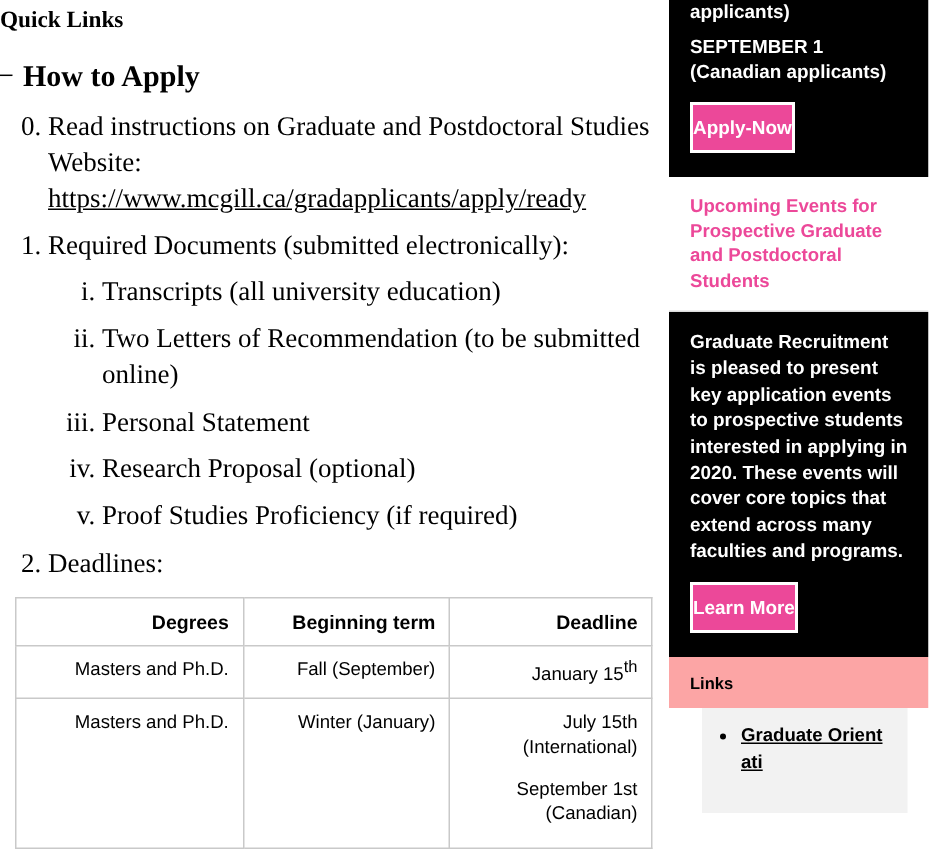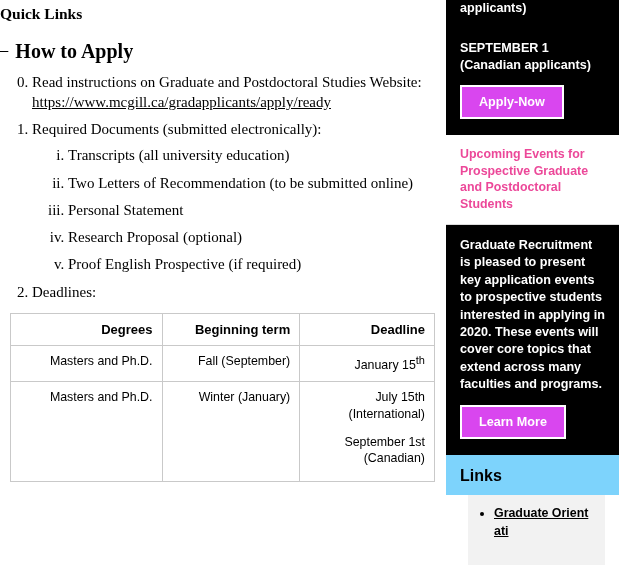--- a/index.html
+++ b/index.html
@@ -50,21 +50,21 @@
   .howto-title {
     font-size: 20px;
     font-weight: bold;
     line-height: 1.1;
   }
 
   ol.outer {
     list-style-type: decimal;
     margin: 10px 0 0 0;
     padding-left: 32px;
-    font-size: 15px;
+    font-size: 18px;
   }
   ol.outer > li { margin-bottom: 7px; line-height: 1.35; }
   a.link {
     color: #000;
     word-break: break-all;
   }
   ol.roman {
     list-style-type: lower-roman;
     margin: 6px 0 0 0;
     padding-left: 36px;
@@ -110,28 +110,28 @@
     color: #ffffff;
     padding: 0 14px 16px 14px;
   }
   .side-black .dl-line {
     font-size: 12.6px;
     font-weight: bold;
     line-height: 1.3;
   }
   .side-black .dl-top {
     padding-top: 0;
-    margin-bottom: 24px;
+    margin-bottom: 7px;
   }
   .btn-outline {
     display: inline-block;
     margin-top: 12px;
-    padding: 8px 17px;
+    padding: 8px 0;
     border: 2px solid #ffffff;
-    background: #d946ef;
+    background: #ec4899;
     color: #ffffff;
     font-size: 12.6px;
     font-weight: bold;
     cursor: pointer;
     font-family: "Liberation Sans", sans-serif;
   }
   .side-white {
     background: #ffffff;
     border-bottom: 1px solid #dcdcdc;
     padding: 11px 14px 12px 14px;
@@ -147,23 +147,23 @@
     color: #ffffff;
     padding: 12px 14px 16px 14px;
   }
   .side-black2 p {
     margin: 0;
     font-size: 12.6px;
     font-weight: bold;
     line-height: 1.38;
   }
   .side-links-head {
-    background: #7dd3fc;
+    background: #fca5a5;
     padding: 12px 14px 10px 14px;
-    font-size: 16px;
+    font-size: 11px;
     font-weight: bold;
   }
   .side-links-box {
     margin: 0 14px 0 22px;
     background: #f2f2f2;
     padding: 10px 10px 10px 4px;
     min-height: 70px;
   }
   .side-links-box ul {
     margin: 0;
@@ -200,21 +200,21 @@
         <span>Read instructions on Graduate and Postdoctoral Studies Website:</span><br>
         <a class="link" href="#">https://www.mcgill.ca/gradapplicants/apply/ready</a>
       </li>
       <li>
         <span>Required Documents (submitted electronically):</span>
         <ol class="roman">
           <li><span>Transcripts (all university education)</span></li>
           <li><span>Two Letters of Recommendation (to be submitted online)</span></li>
           <li><span>Personal Statement</span></li>
           <li><span>Research Proposal (optional)</span></li>
-          <li><span>Proof English Prospective (if required)</span></li>
+          <li><span>Proof Studies Proficiency (if required)</span></li>
         </ol>
       </li>
       <li>
         <span>Deadlines:</span>
       </li>
     </ol>
 
     <table class="deg">
       <colgroup>
         <col class="c1">

